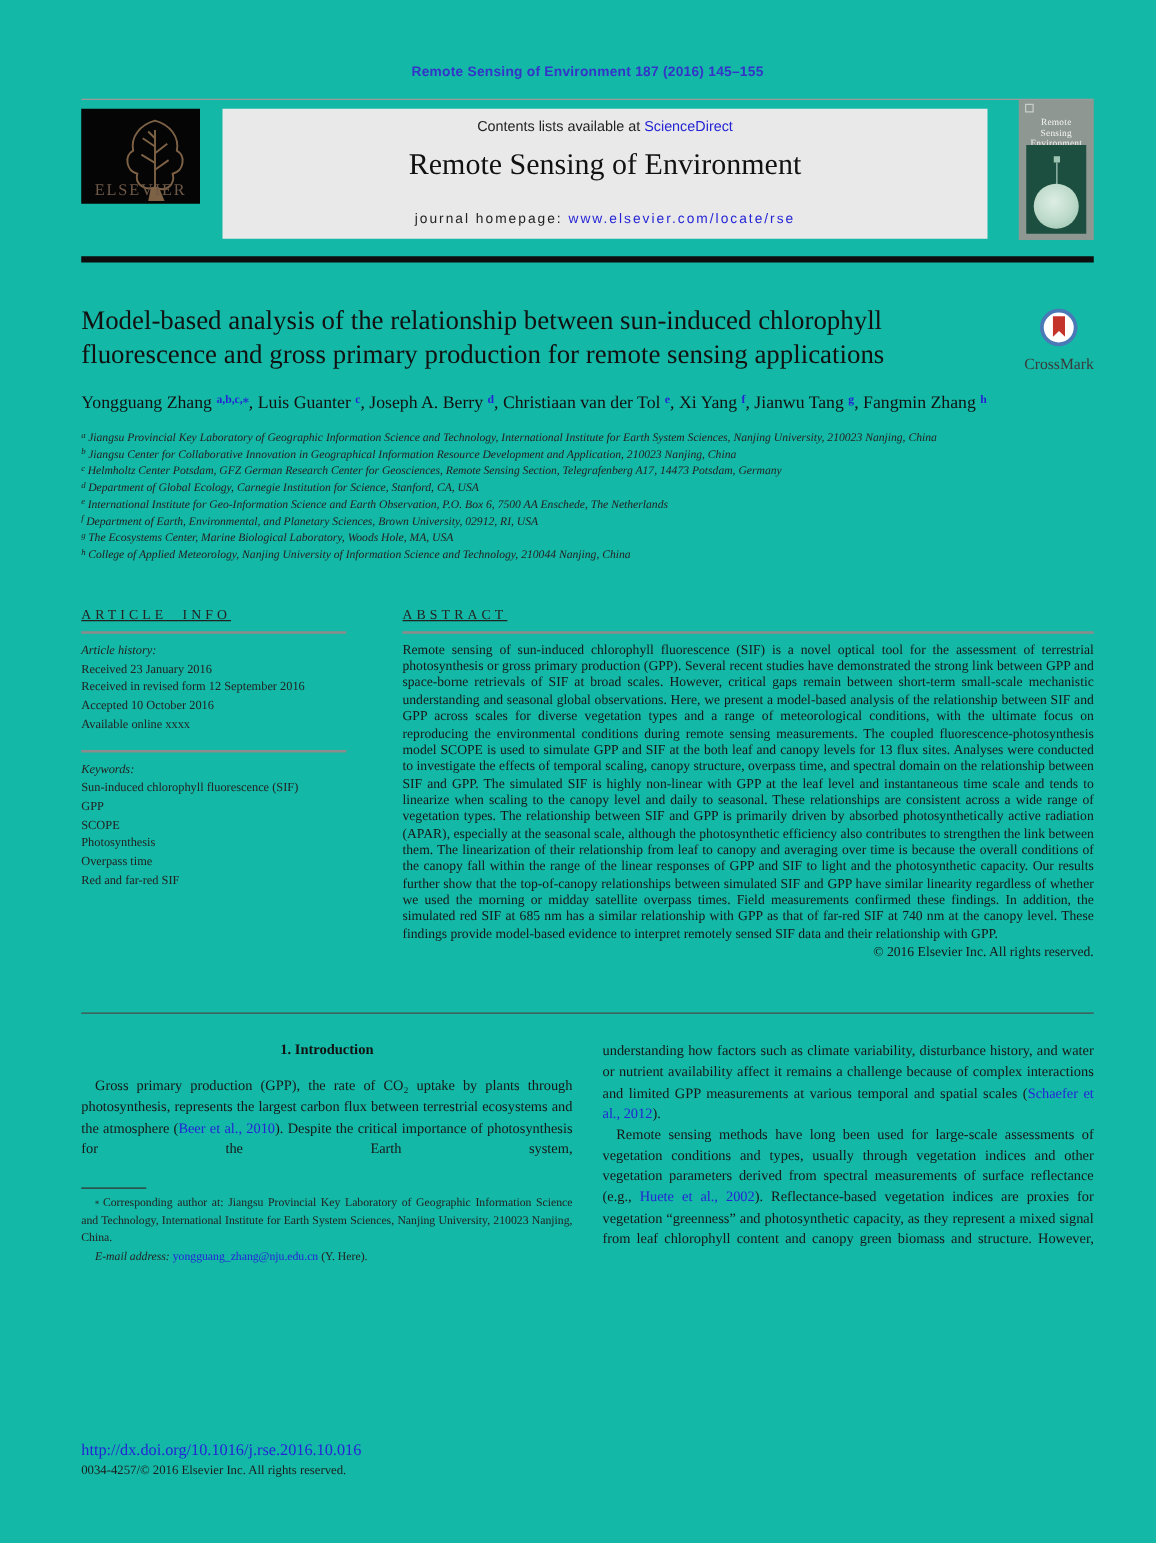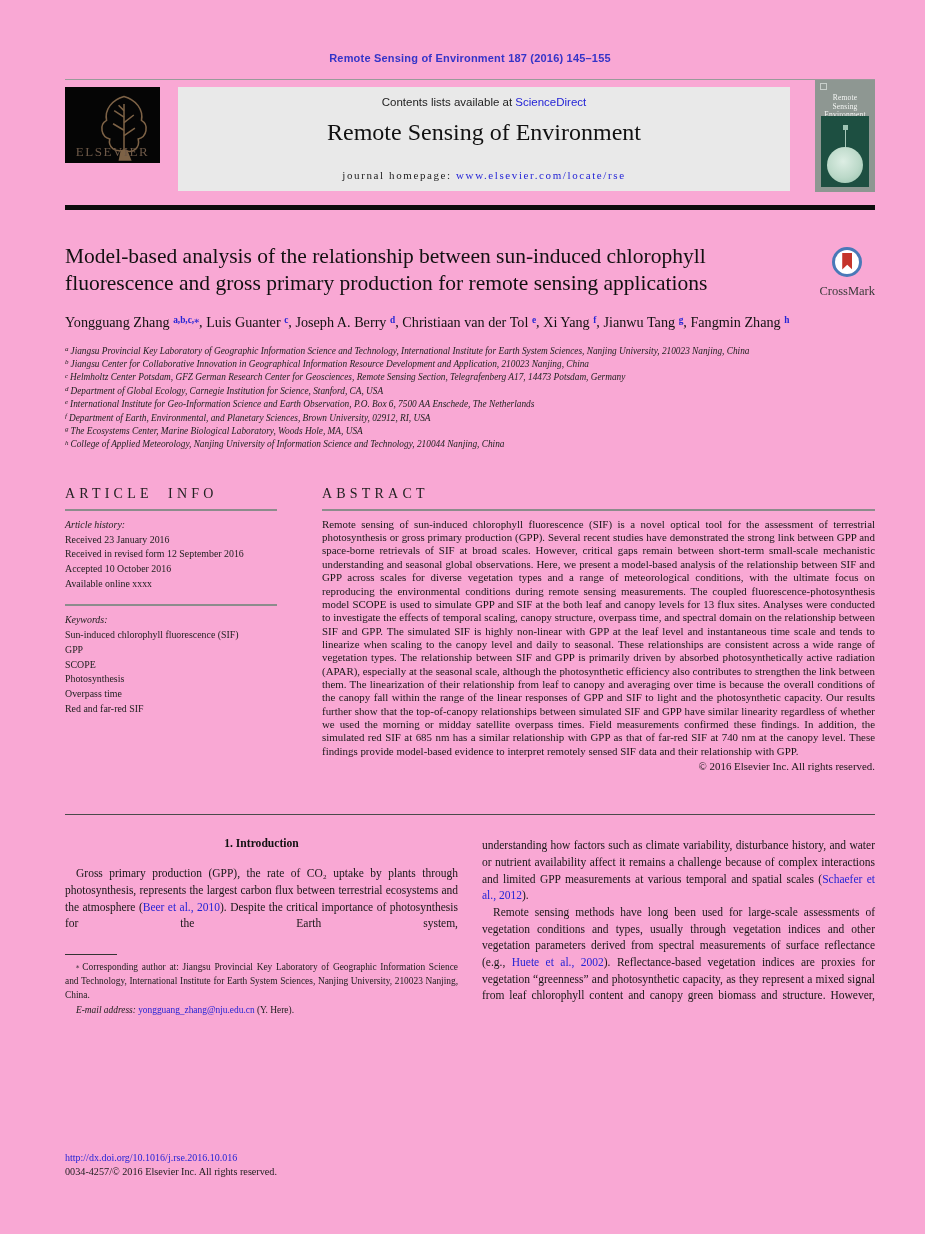--- a/index.html
+++ b/index.html
@@ -1,19 +1,19 @@
 <!DOCTYPE html>
 <html style="--link: #2424d6; --header-blue: #3434c8; --banner-bg: #e9e9e9; --cover-green: #1d4f41; --cover-frame: #8e9792; --crossmark-red: #c5342b; --crossmark-blue: #4a79b8;"><head>
 <meta charset="utf-8">
 <style>
   * { margin:0; padding:0; box-sizing:border-box; }
   html,body { background:#ffffff; }
   .page {
     position:relative; width:925px; height:1234px; margin:0 auto;
-    background:#f9a8d4; overflow:hidden; color:#1c1c1c;
+    background:#14b8a6; overflow:hidden; color:#1c1c1c;
     font-family:"Liberation Serif","DejaVu Serif",serif;
   }
   .content { padding:0 50px 0 65px; }
 
   
   .citation { margin-top:52px; text-align:center; font-size:11px; font-weight:600;
               letter-spacing:.2px; color:var(--header-blue,#3434c8);
               font-family:"Liberation Sans","DejaVu Sans",sans-serif; }
 
   .topline { margin-top:15px; border-top:1px solid #9a9a9a; }
@@ -26,21 +26,21 @@
   .elsevier-word { position:absolute; bottom:3px; width:100%; text-align:center;
                    color:#6e5948; font-size:13px; letter-spacing:1.5px; }
   .banner { flex:1; margin:0 25px 0 18px; background:var(--banner-bg,#e9e9e9);
             height:104px; position:relative; text-align:center; }
   .contents-line { padding-top:9px; font-size:11.5px; color:#222;
                    font-family:"Liberation Sans","DejaVu Sans",sans-serif; }
   .contents-line a, .link { color:var(--link,#2424d6); text-decoration:none; }
   .journal-title { margin-top:11px; font-size:24px; color:#111; }
   .homepage-line { position:absolute; bottom:10px; width:100%; font-size:11px;
                    letter-spacing:1.6px; color:#222;
-                   font-family:Liberation Serif, serif; }
+                   font-family:Liberation Sans, sans-serif; }
   .homepage-line .link { letter-spacing:1.6px; }
 
   
   .cover { width:60px; height:112px; margin-top:-7px; background:var(--cover-frame,#8e9792);
            position:relative; padding:3px 6px 0 6px; }
   .cover-mini { position:absolute; top:3px; left:5px; width:7px; height:7px;
                 border:1px solid #d7ddd9; opacity:.8; }
   .cover-title { margin-top:11px; text-align:center; font-size:7.5px; line-height:1.15;
                  color:#f4f6f4; letter-spacing:.2px; }
   .cover-panel { position:absolute; left:6px; right:6px; top:36px; bottom:5px;
@@ -72,21 +72,21 @@
   .seg-link { color:var(--link,#2424d6); }
   .seg-italic { font-style:italic; }
   .affiliations { margin-top:13px; }
   .aff-line { font-size:9.3px; font-style:italic; line-height:1.44; color:#222; }
   .aff-sup { font-size:7px; position:relative; top:-.4em; margin-right:2px; }
 
   
   .info-abstract { display:flex; margin-top:34px; }
   .info-col { width:212px; margin-right:45px; flex:none; }
   .abs-col { flex:1; }
-  .col-heading { font-size:14px; letter-spacing:.3em; word-spacing:.55em; color:#222; }
+  .col-heading { font-size:11px; letter-spacing:.3em; word-spacing:.55em; color:#222;text-decoration:underline; }
   .rule2 { border-top:2px solid #8c8c8c; margin:7px 0 7px 0; }
   .info-label { font-style:italic; font-size:9.9px; line-height:1.5; color:#222; }
   .info-line { font-size:9.9px; line-height:1.5; color:#222; }
   .info-gap { margin-top:12px; }
   .abstract-text { margin-top:2px; font-size:10.9px; line-height:1.225; text-align:justify; color:#171717; }
   .copyright { margin-top:2px; text-align:right; font-size:10.9px; color:#171717; }
 
   .section-sep { border-top:1px solid #4a4a4a; margin-top:42px; }
 
   
@@ -98,21 +98,21 @@
   .stretch-last { text-align-last:justify; }
 
   
   .footnote { margin-top:22px; }
   .fn-rule { width:52px; border-top:1px solid #333; margin-bottom:5px; }
   .fn-text { font-size:9.4px; line-height:1.5; text-align:justify; color:#222; }
   .fn-email { font-size:9.4px; line-height:1.5; margin-top:1px; text-indent:11px; color:#222; }
 
   
   .footer { position:absolute; left:65px; top:1152px; }
-  .doi { font-size:10px; color:var(--link,#2424d6); }
+  .doi { font-size:13px; color:var(--link,#2424d6); }
   .issn { font-size:10.2px; margin-top:3px; color:#1c1c1c; }
 </style>
 </head>
 <body>
 
 <div class="page">
   <div class="content">
 
     <div class="citation">Remote Sensing of Environment 187 (2016) 145–155</div>
 

